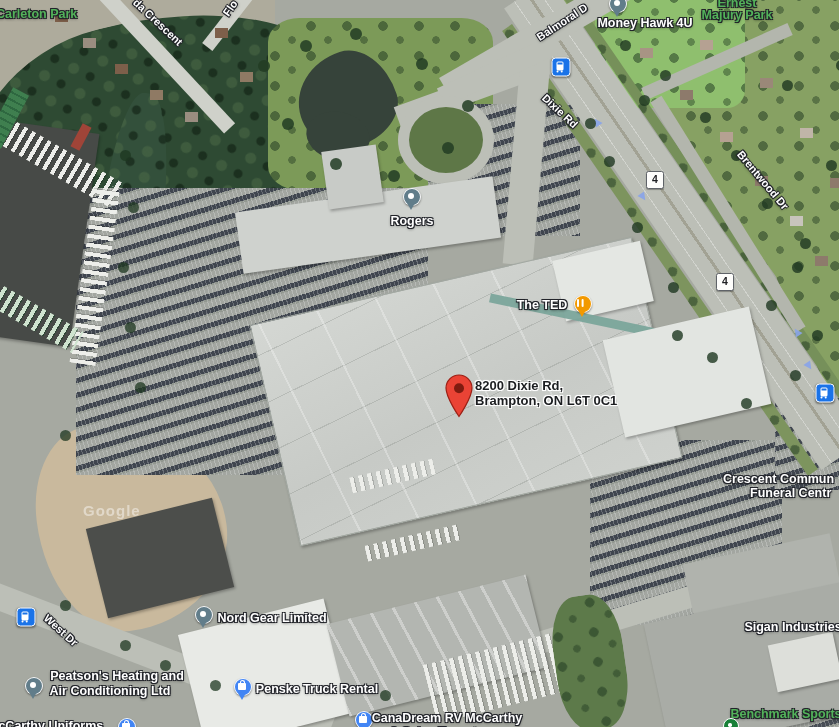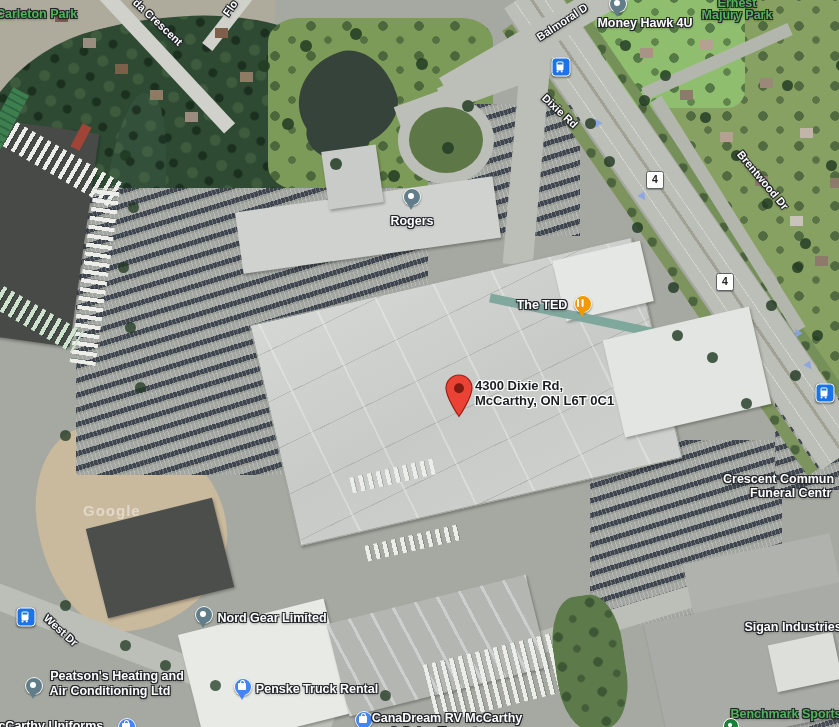--- a/index.html
+++ b/index.html
@@ -255,17 +255,17 @@
   <span class="lbl poiL ctr" style="left:793px;top:627px;">Sigan Industries</span>
 
   <span class="lbl poiL" style="left:723px;top:472px;">Crescent Commun</span>
   <span class="lbl poiL" style="left:750px;top:486px;text-align:center;">Funeral Centr</span>
 
   <svg class="abs" style="left:444px;top:374px;" width="30" height="44" viewBox="0 0 30 44">
     <path d="M15 1C7.8 1 2 6.8 2 14c0 9.6 13 28.5 13 28.5S28 23.6 28 14C28 6.8 22.2 1 15 1z" fill="#EA4335" stroke="#9c2015" stroke-width="1.2"></path>
     <circle cx="15" cy="14.2" r="5" fill="#7F1B10"></circle>
   </svg>
   <div class="addr" style="left:475px;top:379px;">
-    <div>4300 Dixie Rd,</div>
-    <div>McCarthy, ON L6T 0C1</div>
+    <div>8200 Dixie Rd,</div>
+    <div>Brampton, ON L6T 0C1</div>
   </div>
 
 </div>
 
 </body></html>

